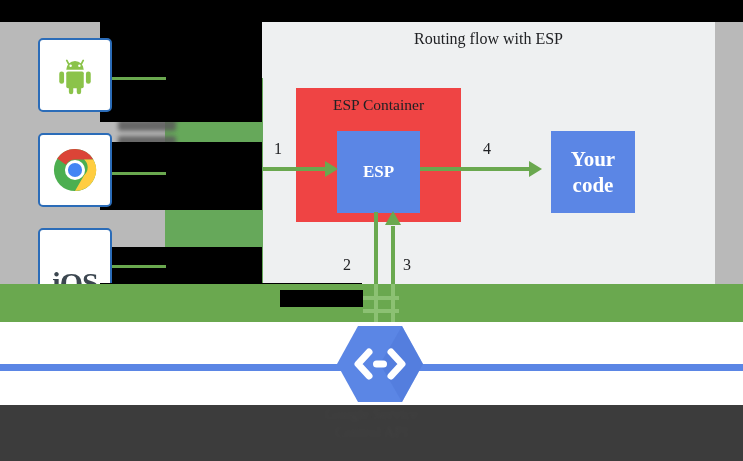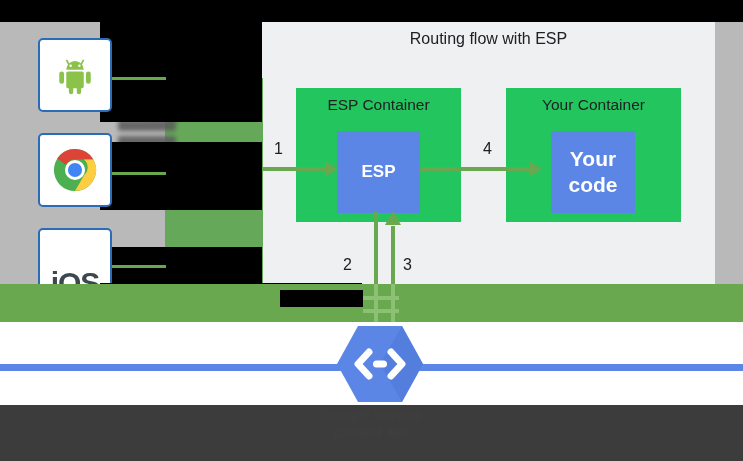--- a/index.html
+++ b/index.html
@@ -1,17 +1,17 @@
 <!DOCTYPE html>
 <html><head>
 <meta charset="utf-8">
 <style>
   html,body{margin:0;padding:0;background:#000;}
   #stage{position:relative;width:743px;height:461px;overflow:hidden;background:#000;
-         font-family:Liberation Sans, sans-serif;}
+         font-family:Liberation Serif, serif;}
 
   
   .band{position:absolute;}
   #black-top      {left:0;  top:0;    width:743px;height:22px; background:#000;}
   #gray-left      {left:0;  top:22px; width:262px;height:262px;background:#b9b9b9;}
   #gray-right     {left:715px;top:22px;width:28px; height:262px;background:#b9b9b9;}
 
   
   #occ-a{left:100px;top:22px; width:162px;height:100px;background:#000;}
   #occ-b{left:100px;top:142px;width:162px;height:68px; background:#000;}
@@ -22,21 +22,21 @@
   
   .smudge{position:absolute;background:#5a5a5a;border-radius:2px;filter:blur(2.2px);opacity:.85;}
 
   
   #green-block{left:165px;top:78px;width:98px;height:212px;background:#66a85a;}
 
   
   #panel{left:262px;top:22px;width:453px;height:262px;background:#eef0f1;}
 
   
-  .container-card{position:absolute;background:#22c55e;}
+  .container-card{position:absolute;background:#ef4444;}
   #esp-card {left:296px;top:88px; width:165px;height:134px;}
   #your-card{left:506px;top:88px; width:175px;height:134px;}
 
   .card-title{position:absolute;width:100%;text-align:center;top:8px;
               font-size:15.5px;color:#202124;}
 
   
   .blue-box{position:absolute;background:#5b86e5;display:flex;align-items:center;
             justify-content:center;color:#ffffff;font-weight:bold;text-align:center;}
   #esp-box {left:337px;top:131px;width:83px;height:82px;font-size:17px;}
@@ -131,23 +131,20 @@
 
   <div class="tile" id="tile-ios">
     <span id="ios-text">iOS</span>
   </div>
 
   <div class="container-card" id="esp-card">
     <div class="card-title">ESP Container</div>
   </div>
   <div class="blue-box" id="esp-box">ESP</div>
 
-  <div class="container-card" id="your-card">
-    <div class="card-title">Your Container</div>
-  </div>
   <div class="blue-box" id="your-box">Your code</div>
 
   <div class="garrow" style="left:263px;top:167px;width:64px;height:4px;"></div>
   <div class="ah" style="left:325px;top:161px;border-top:8px solid transparent;border-bottom:8px solid transparent;border-left:13px solid #6aa84f;"></div>
   <div class="stepnum" style="left:274px;top:140px;">1</div>
 
   <div class="garrow" style="left:420px;top:167px;width:111px;height:4px;"></div>
   <div class="ah" style="left:529px;top:161px;border-top:8px solid transparent;border-bottom:8px solid transparent;border-left:13px solid #6aa84f;"></div>
   <div class="stepnum" style="left:483px;top:140px;">4</div>
 

